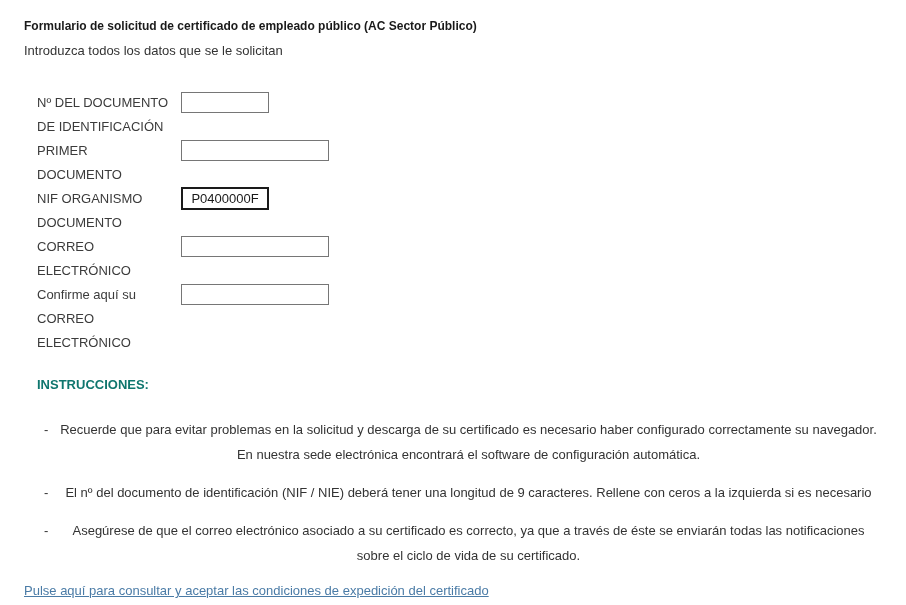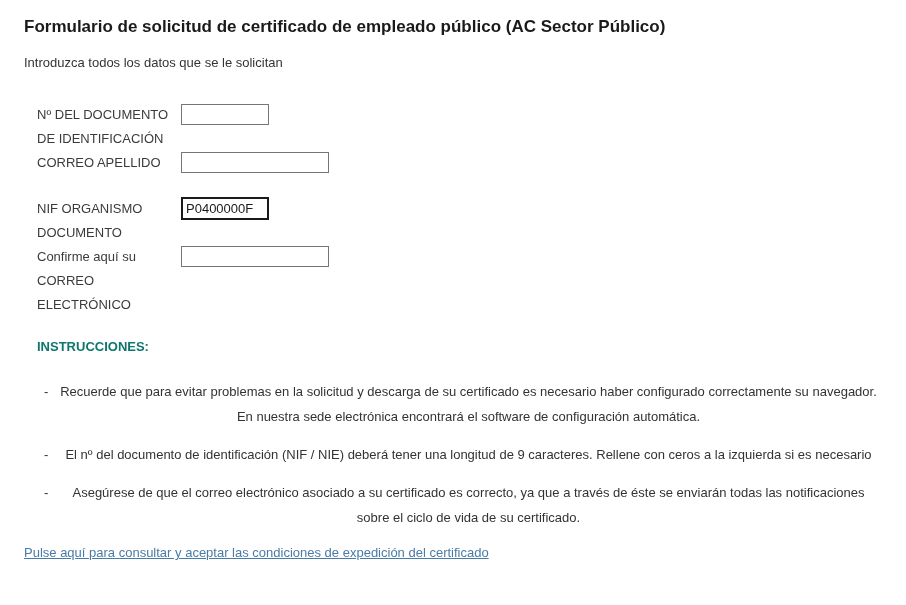--- a/index.html
+++ b/index.html
@@ -11,27 +11,27 @@
     width: 906px;
     height: 605px;
     overflow: hidden;
     color: #333333;
     font-size: 13px;
   }
   .page {
     padding: 18px 14px 0 24px;
   }
   .title {
-    font-size: 17px;
+    font-size: 12px;
     font-weight: bold;
     color: #1a1a1a;
     line-height: 17px;
   }
   .subtitle {
-    margin-top: 20px;
+    margin-top: 8px;
     font-size: 13px;
     color: #333333;
     line-height: 16px;
   }
   
   .form-area {
     margin-top: 32px;
     padding-left: 13px;
   }
   .field-row {
@@ -50,20 +50,21 @@
     height: 21px;
     border: 1px solid #767676;
     background: #ffffff;
     font-family: "Liberation Sans", "DejaVu Sans", sans-serif;
     font-size: 13px;
     color: #1a1a1a;
     padding: 0 3px;
     margin-top: 1px;
     border-radius: 0;
     outline: none;
+    text-align: center;
   }
   .field-input.small { width: 88px; }
   .field-input.large { width: 148px; }
   .field-input.focused {
     border: 2px solid #1a1a1a;
     height: 23px;
     margin-top: 0;
   }
   
   .instructions-heading {
@@ -109,29 +110,33 @@
   <p class="subtitle">Introduzca todos los datos que se le solicitan</p>
 
   <div class="form-area">
 
     <div class="field-row">
       <div class="field-label">Nº DEL DOCUMENTO DE IDENTIFICACIÓN</div>
       <input type="text" class="field-input small" value="" style="">
     </div>
 
     <div class="field-row">
-      <div class="field-label">CORREO APELLIDO</div>
+      <div class="field-label">PRIMER DOCUMENTO</div>
       <input type="text" class="field-input large" value="" style="">
     </div>
 
     <div class="field-row">
       <div class="field-label">NIF ORGANISMO DOCUMENTO</div>
       <input type="text" class="field-input small focused" value="P0400000F" style="">
     </div>
 
+    <div class="field-row">
+      <div class="field-label">CORREO ELECTRÓNICO</div>
+      <input type="text" class="field-input large" value="" style="">
+    </div>
 
     <div class="field-row">
       <div class="field-label">Confirme aquí su CORREO ELECTRÓNICO</div>
       <input type="text" class="field-input large" value="" style="">
     </div>
 
   </div>
 
   <div class="instructions-heading">INSTRUCCIONES:</div>
 

